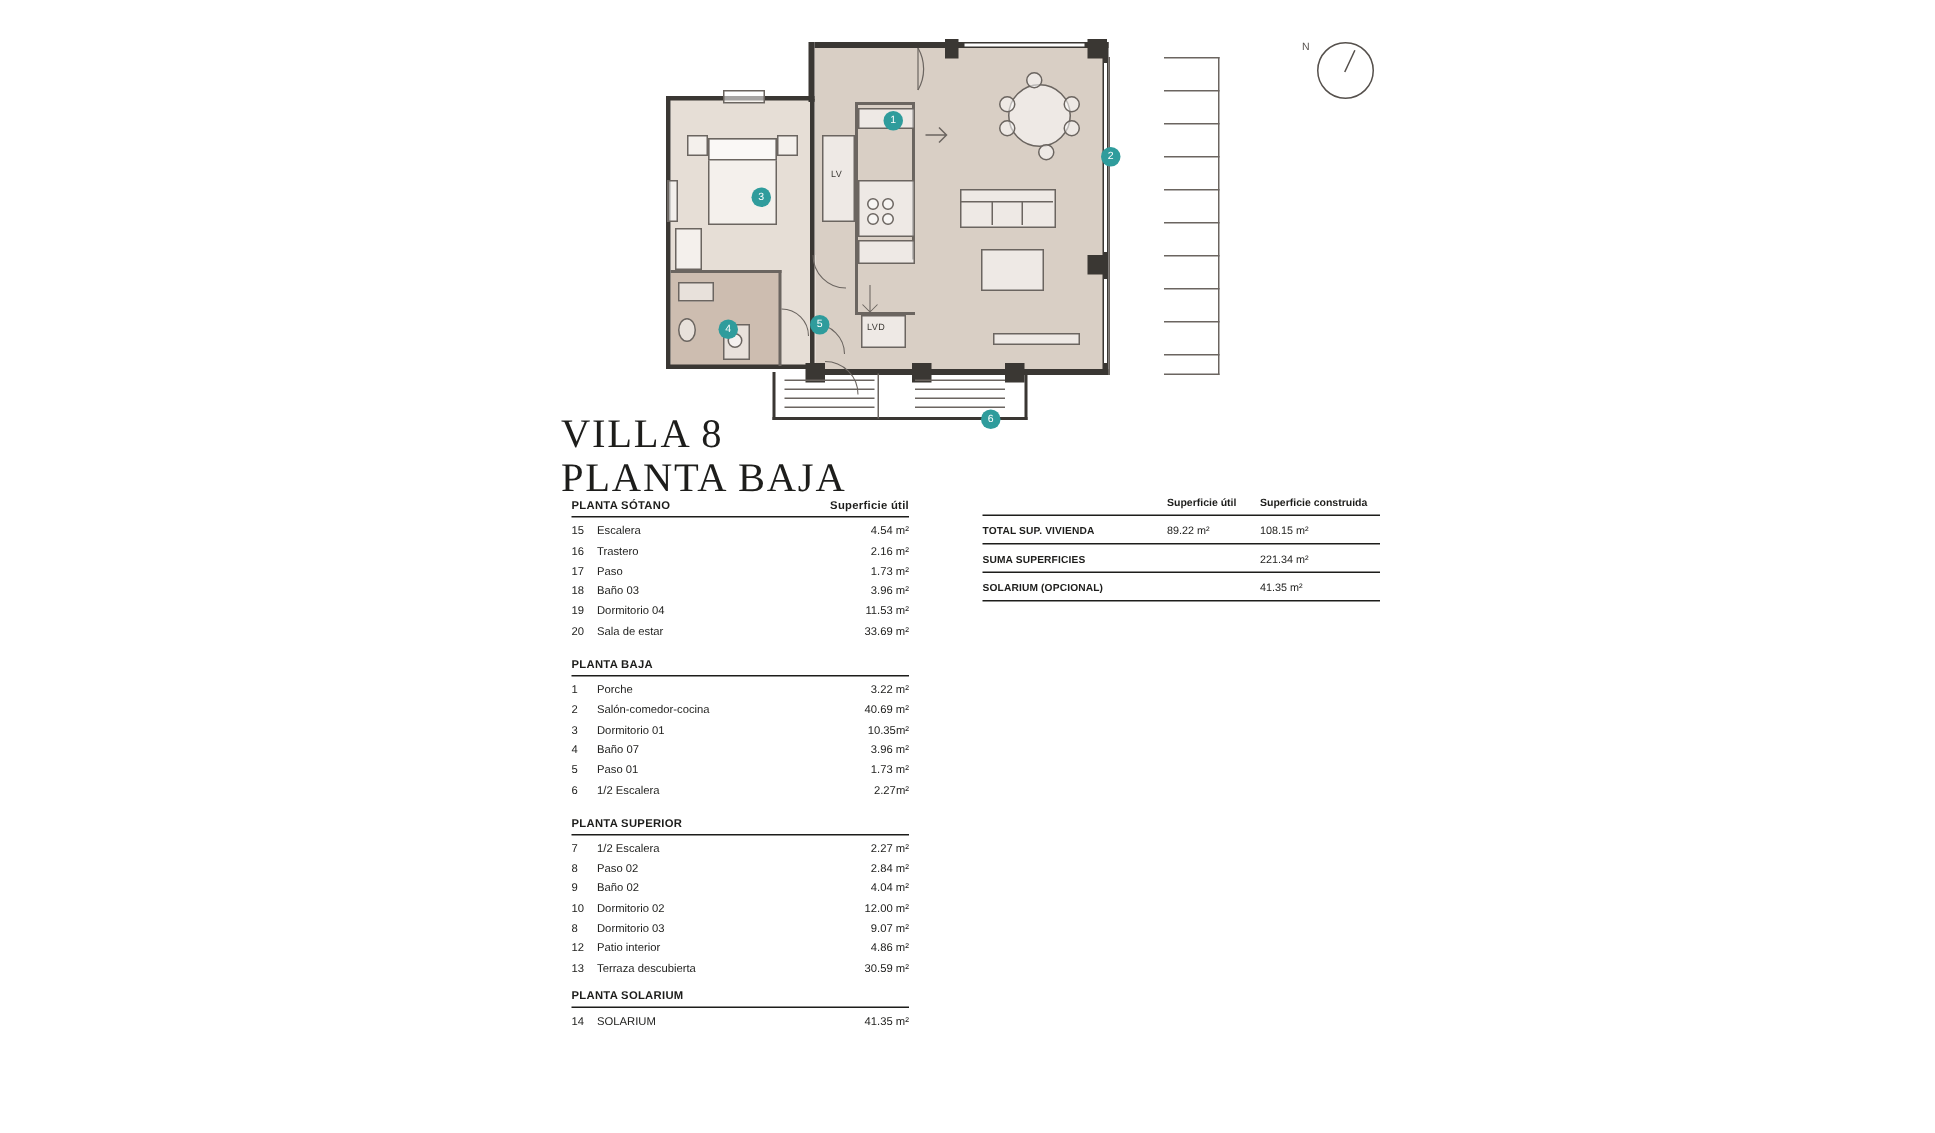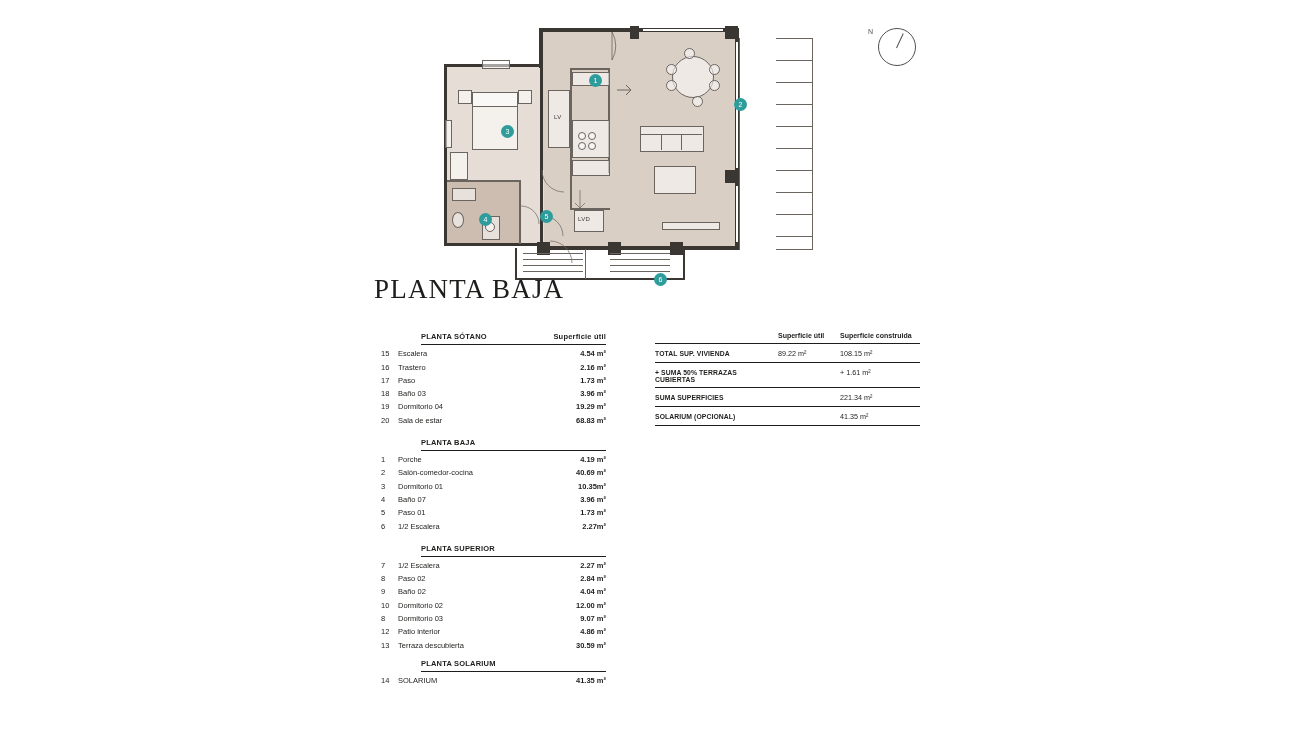--- a/index.html
+++ b/index.html
@@ -130,21 +130,20 @@
   }
   #left-table .sect-head {
     display: flex;
     justify-content: space-between;
     align-items: flex-end;
     font-weight: bold;
     font-size: 7.5px;
     letter-spacing: .2px;
     padding-bottom: 3px;
     border-bottom: 1px solid #1d1d1b;
-    margin-left: 40px;
   }
   #left-table .sect-head .right {
     font-weight: bold;
     font-size: 7.5px;
   }
   #left-table .sect-head.plain {
     border-bottom: 1px solid #1d1d1b;
     margin-top: 10px;
   }
   #left-table .row {
@@ -160,21 +159,20 @@
     font-size: 7.5px;
   }
   #left-table .row .name {
     flex: 1 1 auto;
     color: #1d1d1b;
   }
   #left-table .row .val {
     flex: 0 0 60px;
     text-align: right;
     color: #1d1d1b;
-    font-weight: bold;
   }
   #left-table .grp {
     padding-bottom: 3px;
   }
 
   
   #right-table {
     position: absolute;
     left: 655px;
     top: 332px;
@@ -353,20 +351,21 @@
   <div class="marker" style="left:224px; top:253px;">6</div>
 </div>
 
 <div id="compass">
   <div class="circle"></div>
   <div class="needle"></div>
   <div class="n">N</div>
 </div>
 
 <div id="title-block">
+  <div class="line1">VILLA 8</div>
   <div class="line2">PLANTA BAJA</div>
 </div>
 
 <div id="left-table">
 
   <div class="sect-head">
     <span>PLANTA SÓTANO</span>
     <span class="right">Superficie útil</span>
   </div>
   <div class="grp">
@@ -386,38 +385,38 @@
       <span class="val">1.73 m²</span>
     </div>
     <div class="row">
       <span class="num">18</span>
       <span class="name">Baño 03</span>
       <span class="val">3.96 m²</span>
     </div>
     <div class="row">
       <span class="num">19</span>
       <span class="name">Dormitorio 04</span>
-      <span class="val">19.29 m²</span>
+      <span class="val">11.53 m²</span>
     </div>
     <div class="row">
       <span class="num">20</span>
       <span class="name">Sala de estar</span>
-      <span class="val">68.83 m²</span>
+      <span class="val">33.69 m²</span>
     </div>
   </div>
 
   <div class="sect-head plain">
     <span>PLANTA BAJA</span>
     <span class="right"></span>
   </div>
   <div class="grp">
     <div class="row">
       <span class="num">1</span>
       <span class="name">Porche</span>
-      <span class="val">4.19 m²</span>
+      <span class="val">3.22 m²</span>
     </div>
     <div class="row">
       <span class="num">2</span>
       <span class="name">Salón-comedor-cocina</span>
       <span class="val">40.69 m²</span>
     </div>
     <div class="row">
       <span class="num">3</span>
       <span class="name">Dormitorio 01</span>
       <span class="val">10.35m²</span>
@@ -499,25 +498,20 @@
     <span class="c1">Superficie útil</span>
     <span class="c2">Superficie construida</span>
   </div>
 
   <div class="rrow">
     <span class="lbl">TOTAL SUP. VIVIENDA</span>
     <span class="v1">89.22 m²</span>
     <span class="v2">108.15 m²</span>
   </div>
   <div class="rrow">
-    <span class="lbl">+ SUMA 50% TERRAZAS CUBIERTAS</span>
-    <span class="v1"></span>
-    <span class="v2">+ 1.61 m²</span>
-  </div>
-  <div class="rrow">
     <span class="lbl">SUMA SUPERFICIES</span>
     <span class="v1"></span>
     <span class="v2">221.34 m²</span>
   </div>
   <div class="rrow">
     <span class="lbl">SOLARIUM (OPCIONAL)</span>
     <span class="v1"></span>
     <span class="v2">41.35 m²</span>
   </div>
 </div>

